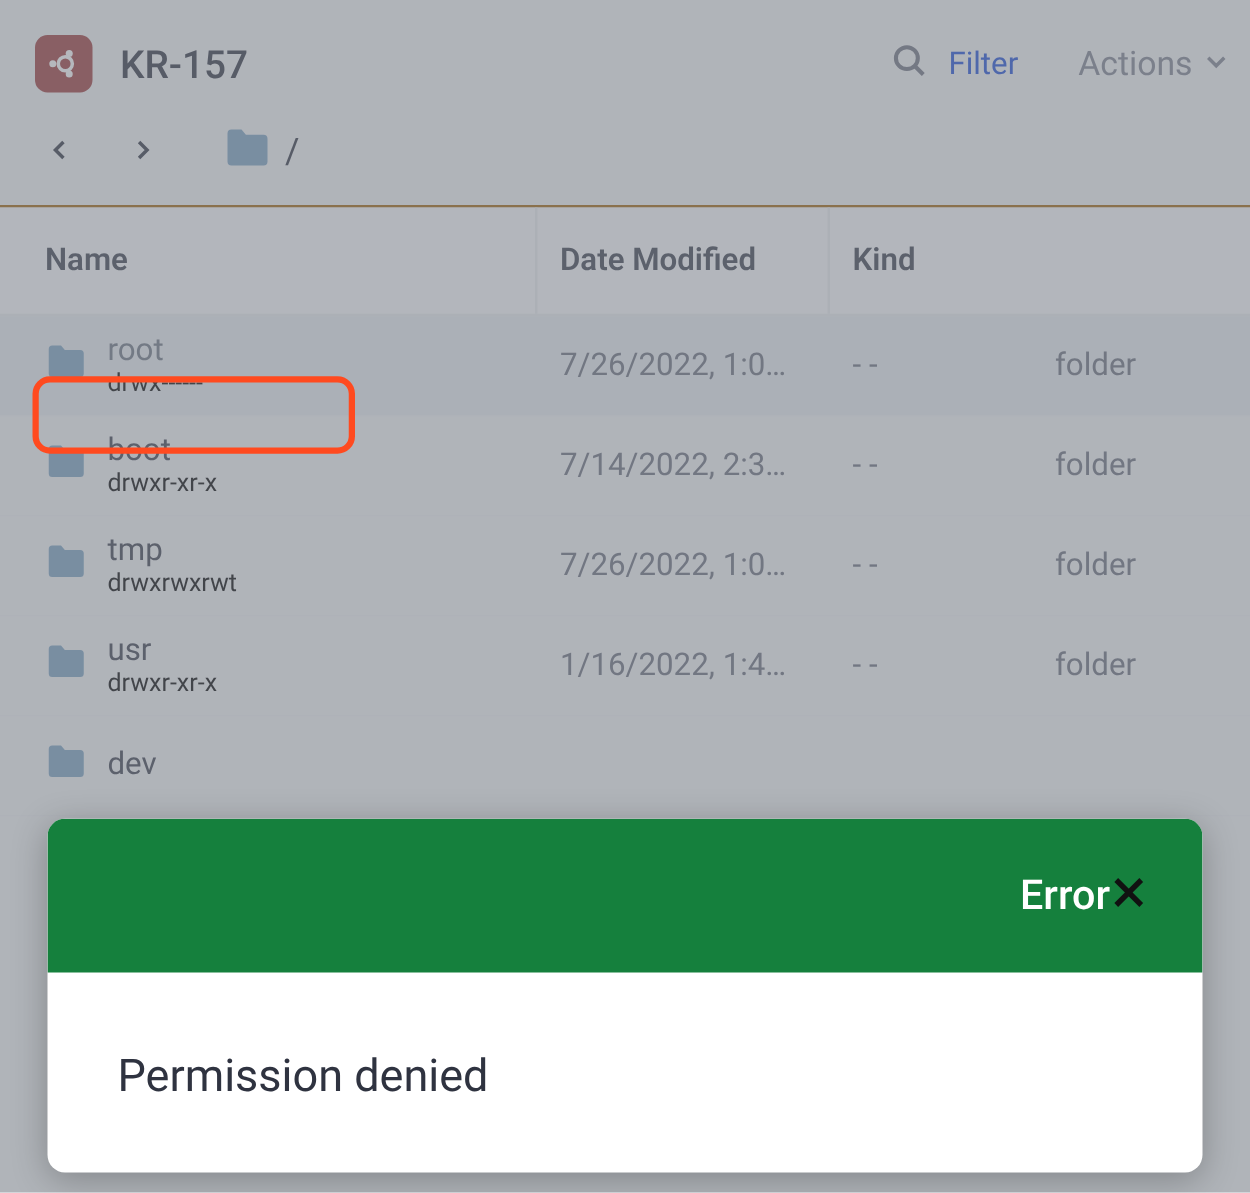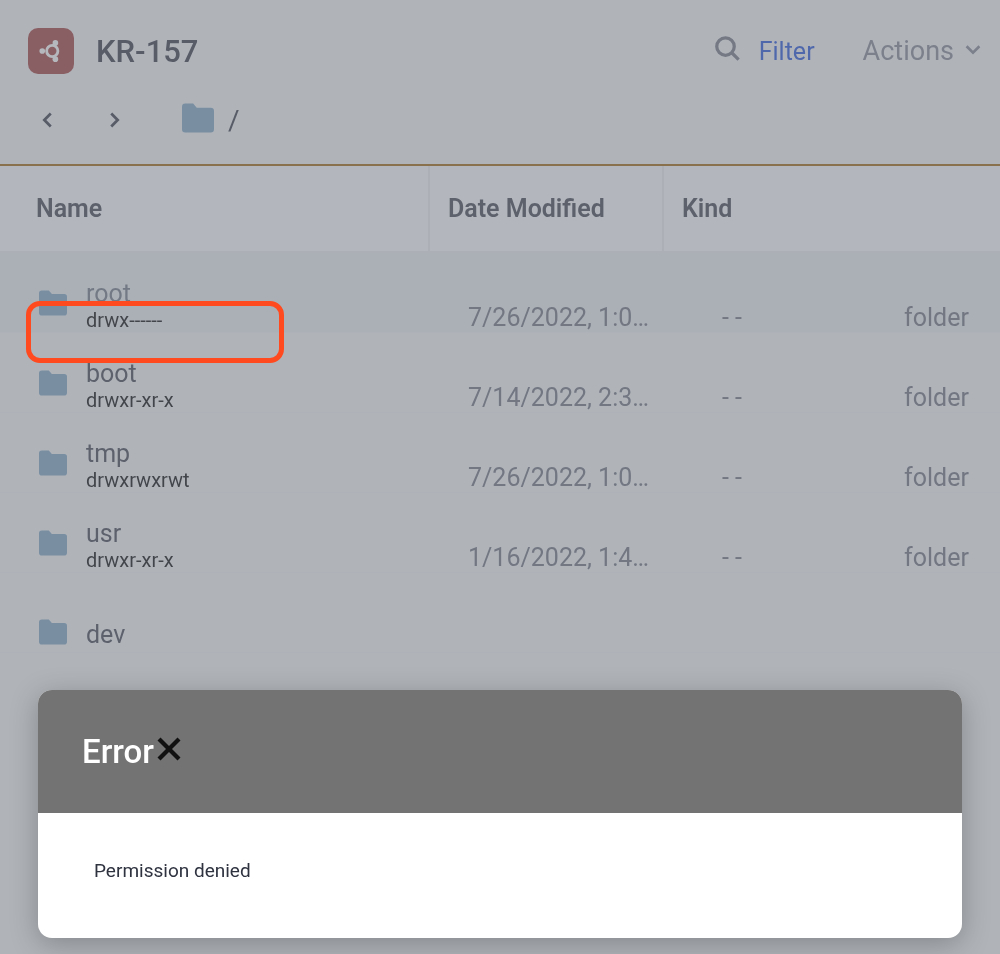--- a/index.html
+++ b/index.html
@@ -93,24 +93,23 @@
     border-right: 2px solid #ecedf0;
   }
   .col-name { flex: 0 0 430px; padding-left: 36px;}
   .col-date { flex: 0 0 234px; }
   .col-size { flex: 0 0 162px; }
   .col-kind { flex: 1; border-right: none; }
 
   
   .row {
     display: flex;
-    align-items: flex-end;
+    align-items: center;
     height: 80px;
     border-bottom: 1px solid #f0f1f3;
-    gap: 20px;
   }
   .row .cell { padding: 0 18px; font-size: 25px; color:#6a6f7d; overflow:hidden; white-space:nowrap; text-overflow:ellipsis;}
   .row .col-name { display:flex; align-items:center; gap:16px; padding-left: 36px;}
   .row .folder-icon { color:#7aa3c2; flex:0 0 auto;}
   .name-stack { display:flex; flex-direction:column; line-height:1.15;}
   .fname { font-size: 25px; color:#3a3e4c; }
   .fperm { font-size: 20px; color:#000000; }
   .row.selected { background: #e9edf1; }
   .row.selected .fname { color:#6d7683; }
 
@@ -138,31 +137,31 @@
   }
   .modal {
     width: 924px;
     margin-bottom: 16px;
     border-radius: 14px;
     overflow: hidden;
     box-shadow: 0 6px 28px rgba(0,0,0,0.25);
     background: #fff;
   }
   .modal-header {
-    background: #737373;
+    background: #15803d;
     padding: 42px 44px;
     display: flex;
     align-items: center;
-    justify-content: flex-start;
+    justify-content: flex-end;
   }
   .modal-title { font-size: 33px; font-weight: 500; color: #fff; }
   .modal-close { color: #111; font-size: 36px; line-height: 1; cursor: pointer;}
   .modal-body {
-    padding: 46px 56px 56px 56px;
-    font-size: 19px;
+    padding: 62px 56px 56px 56px;
+    font-size: 36px;
     color: #2f3340;
   }
 
   .folder-svg { width: 34px; height: 28px; }
   .folder-svg-lg { width: 40px; height: 32px; }
   .search-svg { width: 30px; height: 30px; stroke:#6f7380; }
   .chev-svg { width: 22px; height: 22px; stroke:#7f8391; }
 
   .underlay {
     position: absolute; inset:0;

